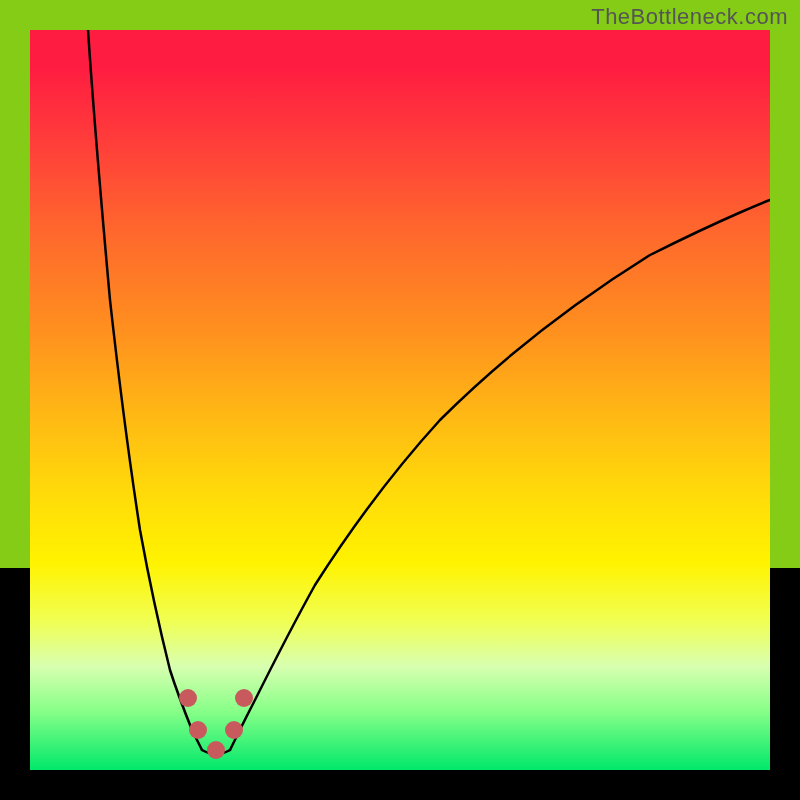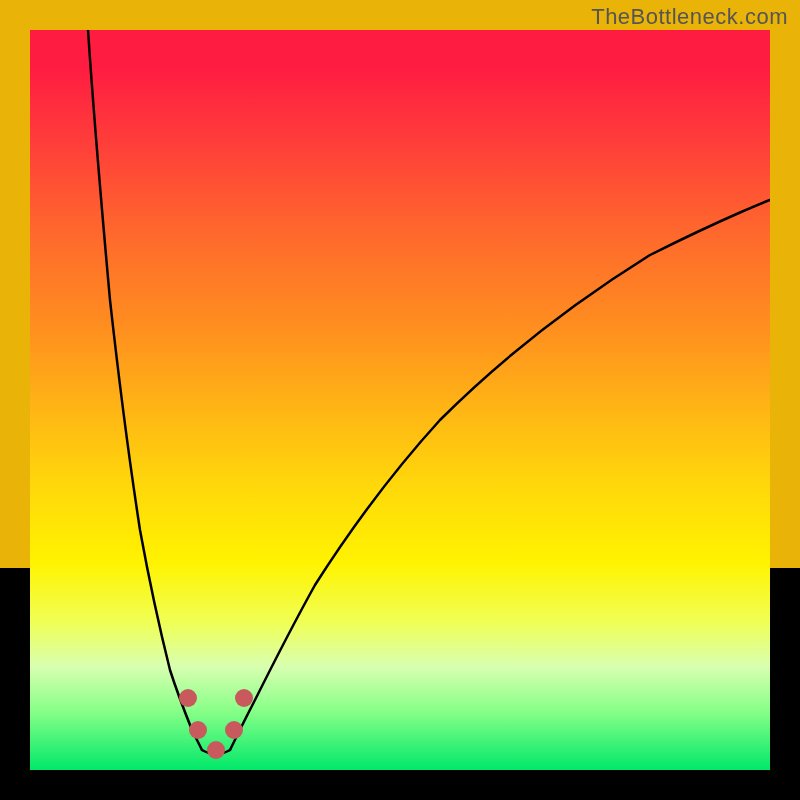--- a/index.html
+++ b/index.html
@@ -7,21 +7,21 @@
     padding: 0;
     width: 800px;
     height: 800px;
     background: #000;
     font-family: -apple-system, Helvetica, Arial, sans-serif;
   }
   .stage {
     position: relative;
     width: 800px;
     height: 568px;
-    background: #eab308;
+    background: #84cc16;
   }
   .plot {
     position: absolute;
     left: 30px;
     top: 30px;
     width: 740px;
     height: 740px;
     background: linear-gradient(
       to bottom,
       #ff1c41 0%,

